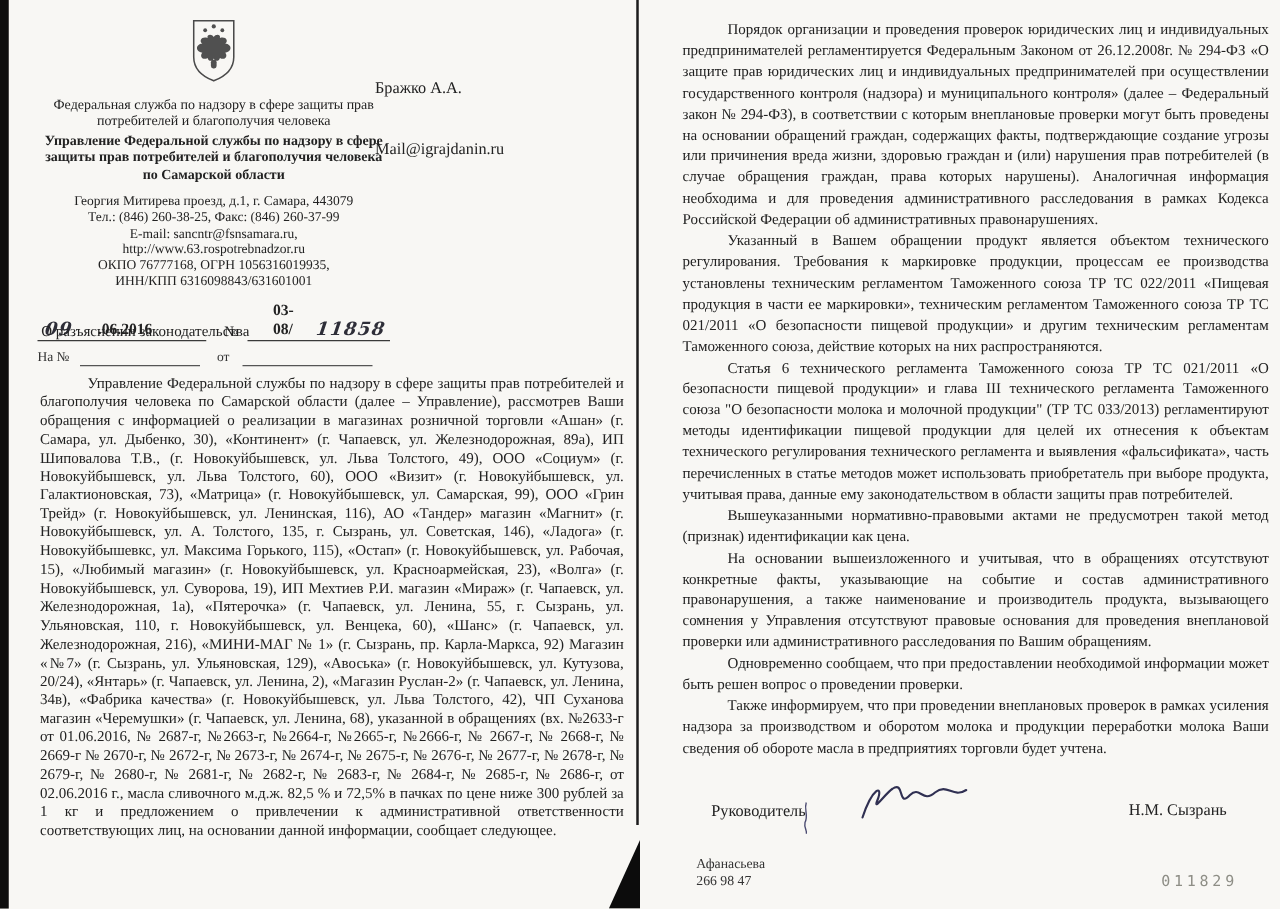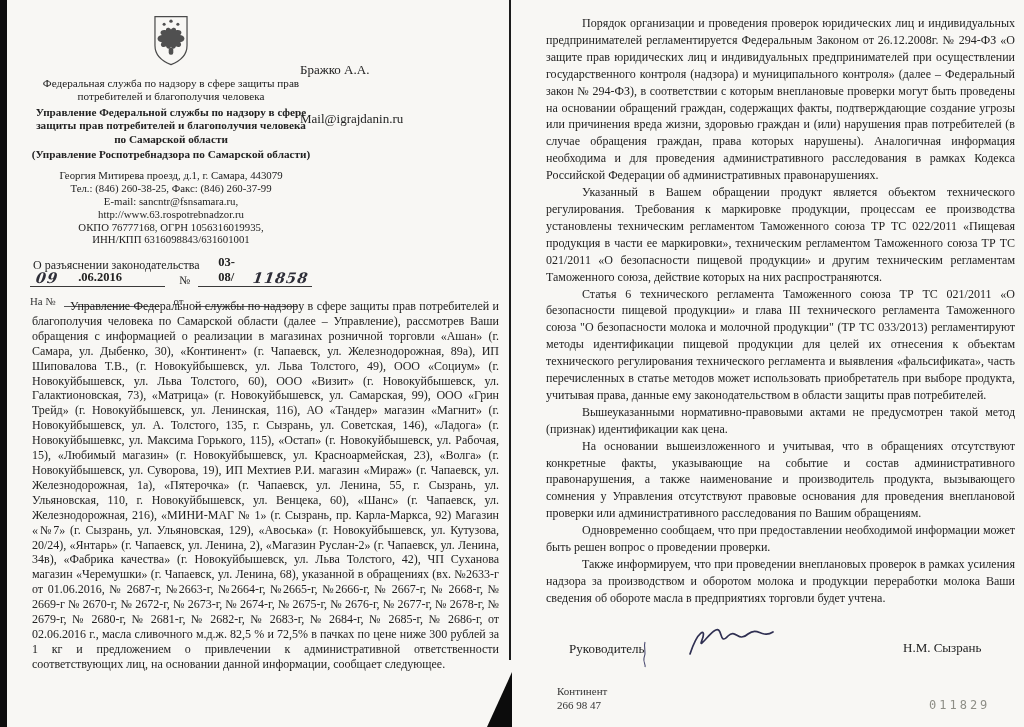--- a/index.html
+++ b/index.html
@@ -78,21 +78,20 @@
           <circle cx="30" cy="12" r="2.2"></circle>
           <circle cx="21" cy="16" r="2"></circle>
           <circle cx="39" cy="16" r="2"></circle>
           <path d="M30 23 c-2 -3.5 -7.5 -3 -6.5 1 c-6 -2 -9.5 3 -5.5 6 c-7.5 1 -7.5 8.5 0 9.5 c-3.5 4 1 8.5 5.5 5.5 c1 4 5.5 4 6.5 0.5 c1 3.5 5.5 3.5 6.5 -0.5 c4.5 3 9 -1.5 5.5 -5.5 c7.5 -1 7.5 -8.5 0 -9.5 c4 -3 0.5 -8 -5.5 -6 c1 -4 -4.5 -4.5 -6.5 -1 z"></path>
           <rect x="27" y="47" width="6" height="9" rx="2.5"></rect>
         </g>
       </svg>
     </span>
     <div class="lh-agency">Федеральная служба по надзору в сфере защиты прав потребителей и благополучия человека</div>
     <div class="lh-office">Управление Федеральной службы по надзору в сфере защиты прав потребителей и благополучия человека по Самарской области</div>
-    <div class="lh-short">(Управление Роспотребнадзора по Самарской области)</div>
     <div class="lh-address">
       <div>Георгия Митирева проезд, д.1, г. Самара, 443079</div>
       <div>Тел.: (846) 260-38-25, Факс: (846) 260-37-99</div>
       <div>E-mail: sancntr@fsnsamara.ru,</div>
       <div>http://www.63.rospotrebnadzor.ru</div>
       <div>ОКПО 76777168, ОГРН 1056316019935,</div>
       <div>ИНН/КПП 6316098843/631601001</div>
     </div>
 
     <div class="ref-row">
@@ -142,19 +141,19 @@
     </svg>
   </span>
   <span class="pen-mark">
     <svg width="9" height="28" viewBox="0 0 9 28" aria-hidden="true">
       <path d="M5 2 C3 8 7 12 4 18 C3 22 6 25 5 27" fill="none" stroke="#4a4a70" stroke-width="1.1"></path>
     </svg>
   </span>
   <div class="sig-name">Н.М. Сызрань</div>
 
   <div class="executor">
-    <div>Континент</div>
+    <div>Афанасьева</div>
     <div>266 98 47</div>
   </div>
 
   <div class="stamp-number">011829</div>
 
 </div>
 
 </body></html>

